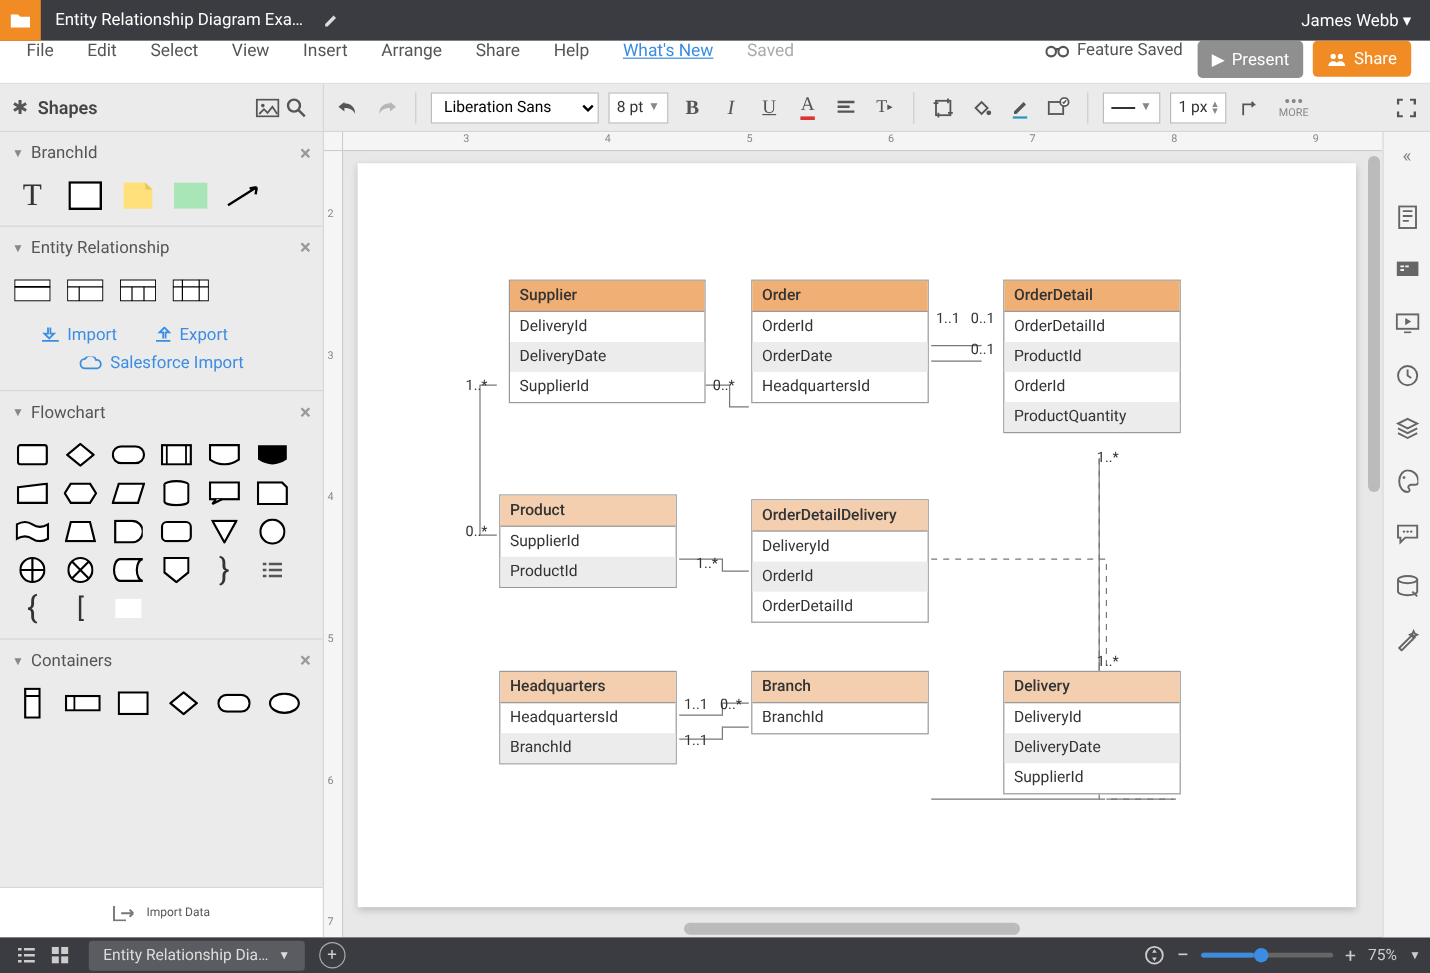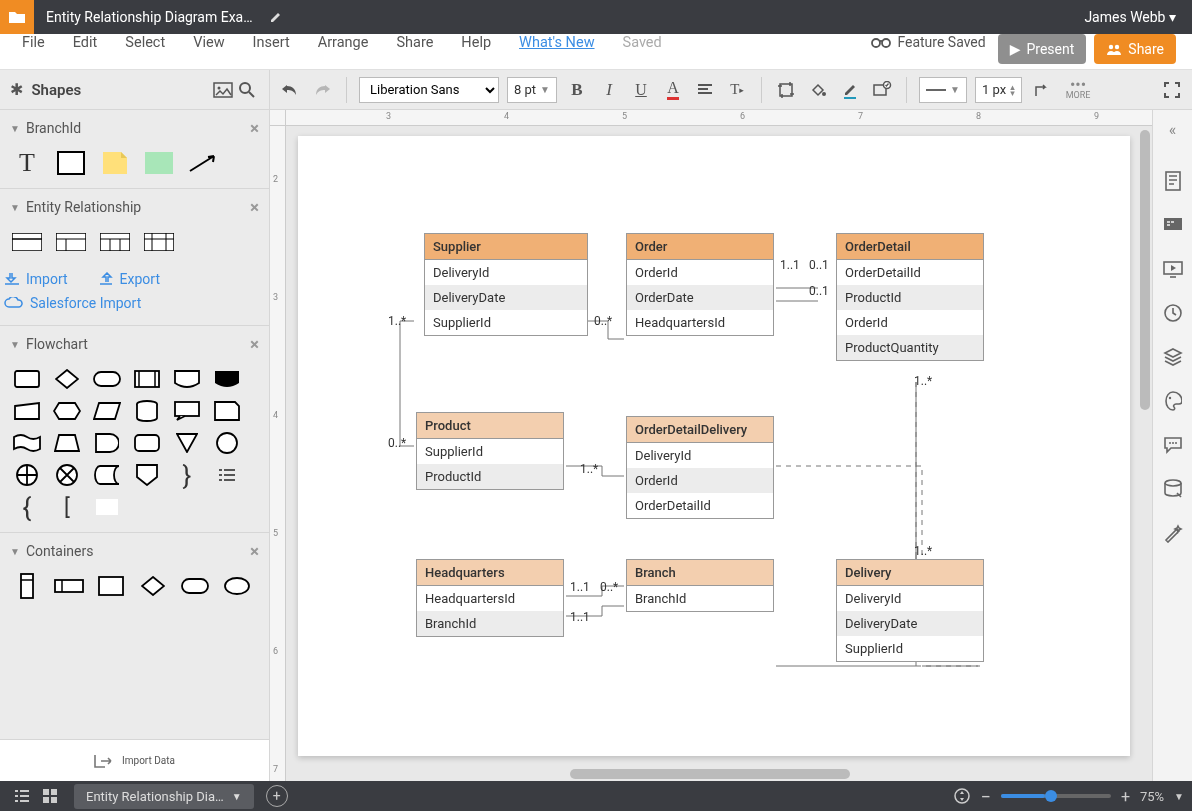--- a/index.html
+++ b/index.html
@@ -31,21 +31,21 @@
 .toolbar .more{display:flex;flex-direction:column;align-items:center;font-size:9px;color:#888;margin-left:4px}
 .toolbar .more .dots{font-size:16px;line-height:10px}
 .main{display:flex;height:calc(811px - 34px - 36px - 40px - 30px)}
 .sidebar{width:270px;background:#ebebeb;border-right:1px solid #d6d6d6;overflow-y:auto;position:relative}
 .sidebar .group{border-bottom:1px solid #d6d6d6}
 .sidebar .ghead{display:flex;align-items:center;padding:8px 10px;color:#555;font-size:14px}
 .sidebar .ghead .caret{font-size:10px;margin-right:6px;color:#888}
 .sidebar .ghead .x{margin-left:auto;color:#999;font-size:17px;font-weight:bold}
 .sidebar .gbody{padding:6px 12px 14px;display:flex;flex-wrap:wrap;gap:14px}
 .sidebar .shape{width:30px;height:22px;display:flex;align-items:center;justify-content:center}
-.sidebar .er-actions{display:flex;flex-wrap:wrap;gap:8px 30px;padding:4px 4px 14px;color:#3b8de3;font-size:14px}
+.sidebar .er-actions{display:flex;flex-wrap:wrap;gap:8px 30px;padding:4px 34px 14px;color:#3b8de3;font-size:14px}
 .sidebar .er-actions .act{display:flex;align-items:center;gap:6px;cursor:pointer}
 .sidebar .import-data{position:absolute;bottom:0;left:0;right:0;height:42px;background:#fff;border-top:1px solid #d6d6d6;display:flex;align-items:center;justify-content:center;gap:10px;color:#555;font-size:10px}
 .canvas-wrap{flex:1;position:relative;background:#e8e8e8;display:flex}
 .canvas-area{flex:1;position:relative;overflow:hidden}
 .ruler-h{position:absolute;top:0;left:16px;right:0;height:16px;background:#f5f5f5;border-bottom:1px solid #ccc;font-size:9px;color:#888}
 .ruler-h .tick{position:absolute;top:1px}
 .ruler-v{position:absolute;top:16px;left:0;width:16px;bottom:0;background:#f5f5f5;border-right:1px solid #ccc;font-size:9px;color:#888}
 .ruler-v .tick{position:absolute;left:3px}
 .ruler-corner{position:absolute;top:0;left:0;width:16px;height:16px;background:#f5f5f5;border-right:1px solid #ccc;border-bottom:1px solid #ccc}
 .page{position:absolute;left:28px;top:26px;width:832px;height:620px;background:#fff;box-shadow:0 2px 6px rgba(0,0,0,.2)}
@@ -308,21 +308,21 @@
               <path d="M6 1v5H3l4 4 4-4H8V1M1 12h14" stroke="#3b8de3" stroke-width="1.5" fill="none"></path>
             </svg>
             <span>Import</span>
           </div>
         <div class="act">
             <svg width="16" height="14" viewBox="0 0 16 14">
               <path d="M8 10V5H5l4-4 4 4h-3v5M2 12h12" stroke="#3b8de3" stroke-width="1.5" fill="none"></path>
             </svg>
             <span>Export</span>
           </div>
-        <div class="act" style="width:100%;justify-content:flex-start">
+        <div class="act" style="width:100%;justify-content:center">
             <svg width="20" height="12" viewBox="0 0 20 12">
               <path d="M5 10a4 4 0 010-8 5 5 0 019 1 3.5 3.5 0 011 7H5z" fill="none" stroke="#3b8de3" stroke-width="1.5"></path>
             </svg>
             <span>Salesforce Import</span>
           </div>
       </div>
     </div>
     <div class="group">
       <div class="ghead">
           <span class="caret">▼</span>

